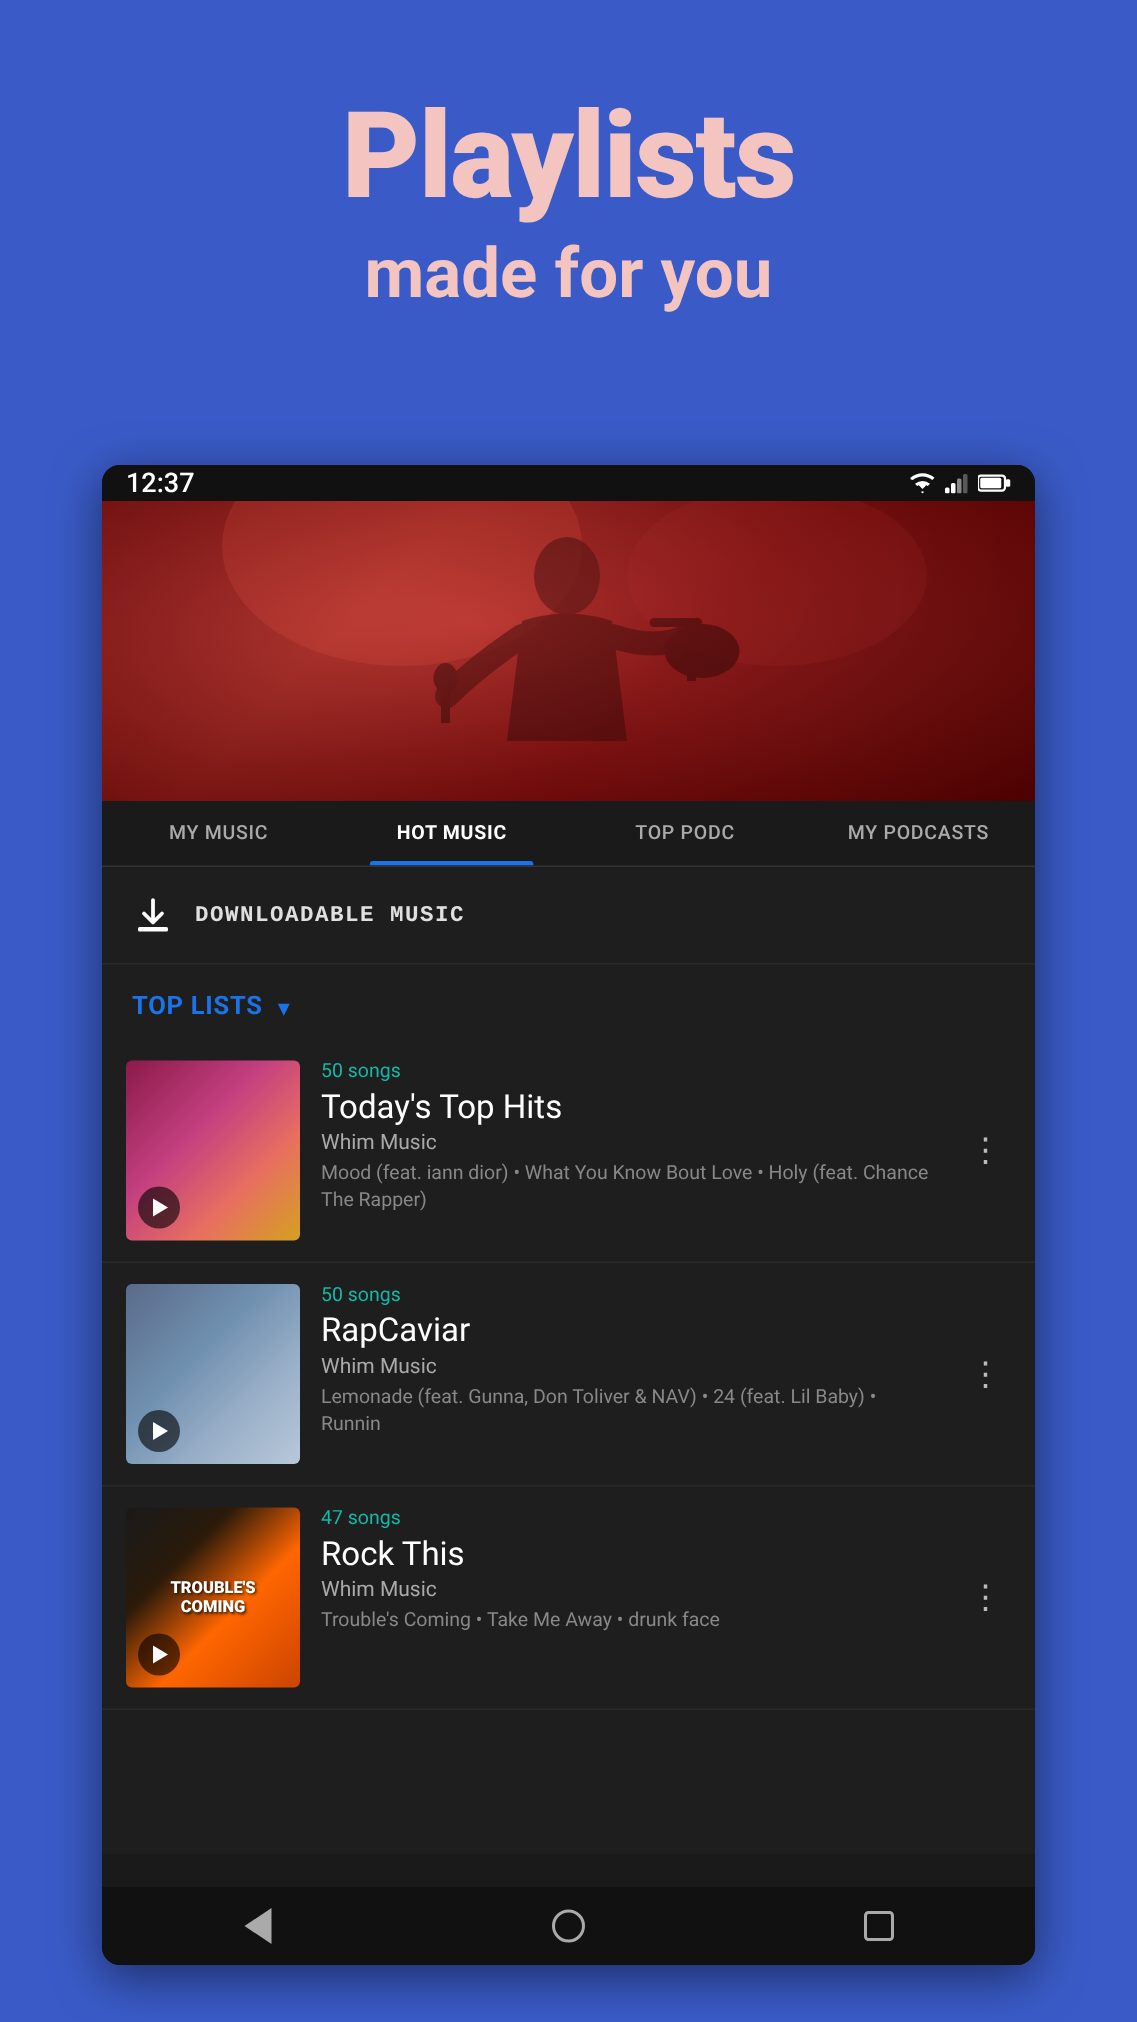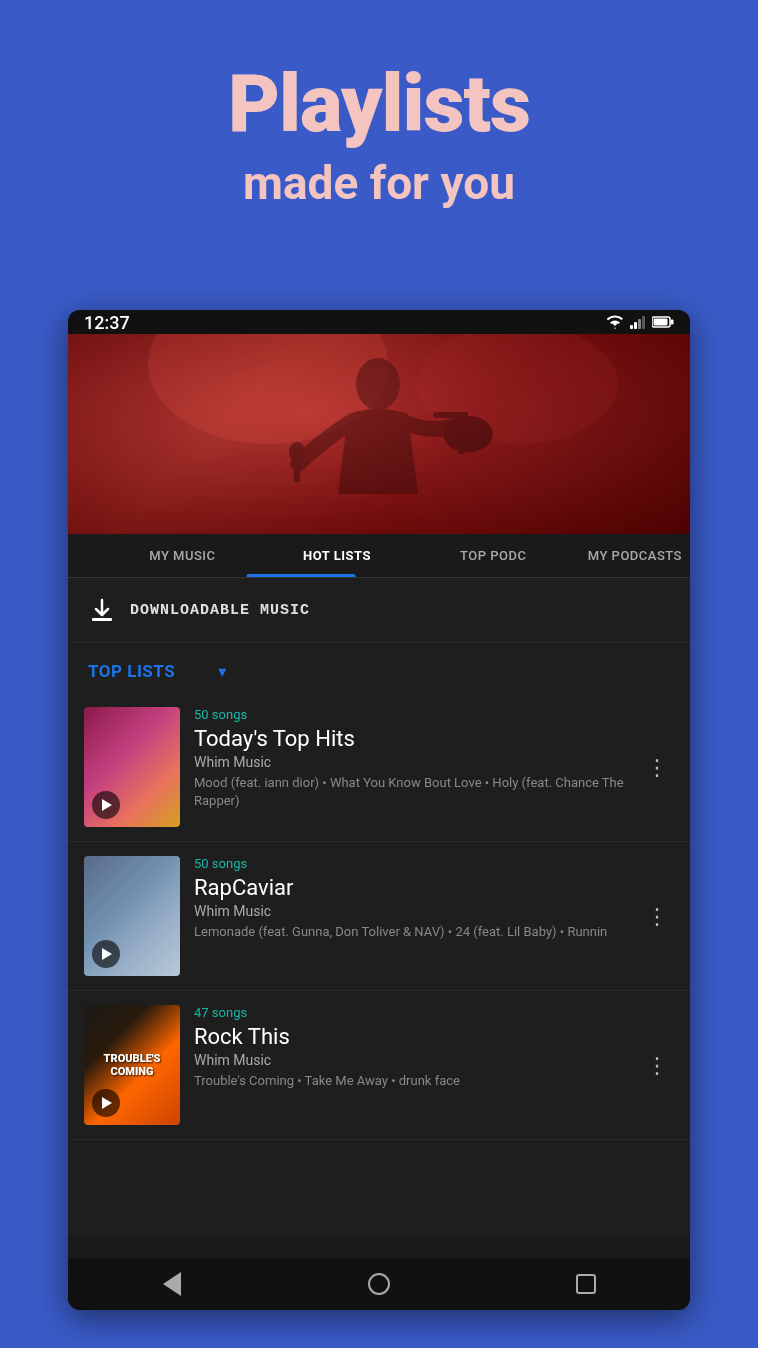--- a/index.html
+++ b/index.html
@@ -81,21 +81,21 @@
     
     .nav-tabs {
       background: #1a1a1a;
       display: flex;
       border-bottom: 1px solid #333;
       overflow-x: hidden;
     }
     .nav-tab {
       flex: 1;
       padding: 14px 8px;
-      text-align: right;
+      text-align: center;
       color: #aaa;
       font-size: 13px;
       font-weight: 500;
       letter-spacing: 0.5px;
       cursor: pointer;
       white-space: nowrap;
       position: relative;
     }
     .nav-tab.active {
       color: white;
@@ -140,21 +140,20 @@
       font-size: 15px;
       font-weight: 600;
       letter-spacing: 1px;
     }
 
     
     .top-lists-header {
       display: flex;
       align-items: center;
       padding: 18px 20px 12px;
-      gap: 33px;
     }
     .top-lists-title {
       color: #1a73e8;
       font-size: 17px;
       font-weight: 700;
       letter-spacing: 0.5px;
       margin-right: 10px;
     }
     .chevron-down {
       color: #1a73e8;
@@ -164,21 +163,21 @@
 
     
     .playlist-item {
       display: flex;
       align-items: flex-start;
       padding: 14px 16px;
       border-bottom: 1px solid #2a2a2a;
       gap: 14px;
     }
     .playlist-thumb {
-      width: 96px;
+      width: 116px;
       height: 120px;
       border-radius: 4px;
       flex-shrink: 0;
       position: relative;
       overflow: hidden;
     }
     .play-btn {
       position: absolute;
       bottom: 8px;
       left: 8px;
@@ -362,21 +361,21 @@
         <rect x="365" y="78" width="35" height="6" rx="3" fill="#1a0505"></rect>
 
         <rect x="226" y="118" width="6" height="30" fill="#1a0505"></rect>
         <ellipse cx="229" cy="118" rx="8" ry="10" fill="#1a0505"></ellipse>
       </g>
     </svg>
   </div>
 
   <div class="nav-tabs">
     <div class="nav-tab">MY MUSIC</div>
-    <div class="nav-tab active">HOT LISTS</div>
+    <div class="nav-tab active">HOT MUSIC</div>
     <div class="nav-tab">TOP PODC</div>
     <div class="nav-tab">MY PODCASTS</div>
   </div>
 
   <div class="content-area">
 
     <div class="download-row">
       <svg class="download-icon" viewBox="0 0 28 28" fill="white">
         <rect x="4" y="22" width="20" height="3" rx="1" fill="white"></rect>
         <path d="M14 4 L14 18 M8 13 L14 19 L20 13" stroke="white" stroke-width="2.5" fill="none" stroke-linecap="round" stroke-linejoin="round"></path>

